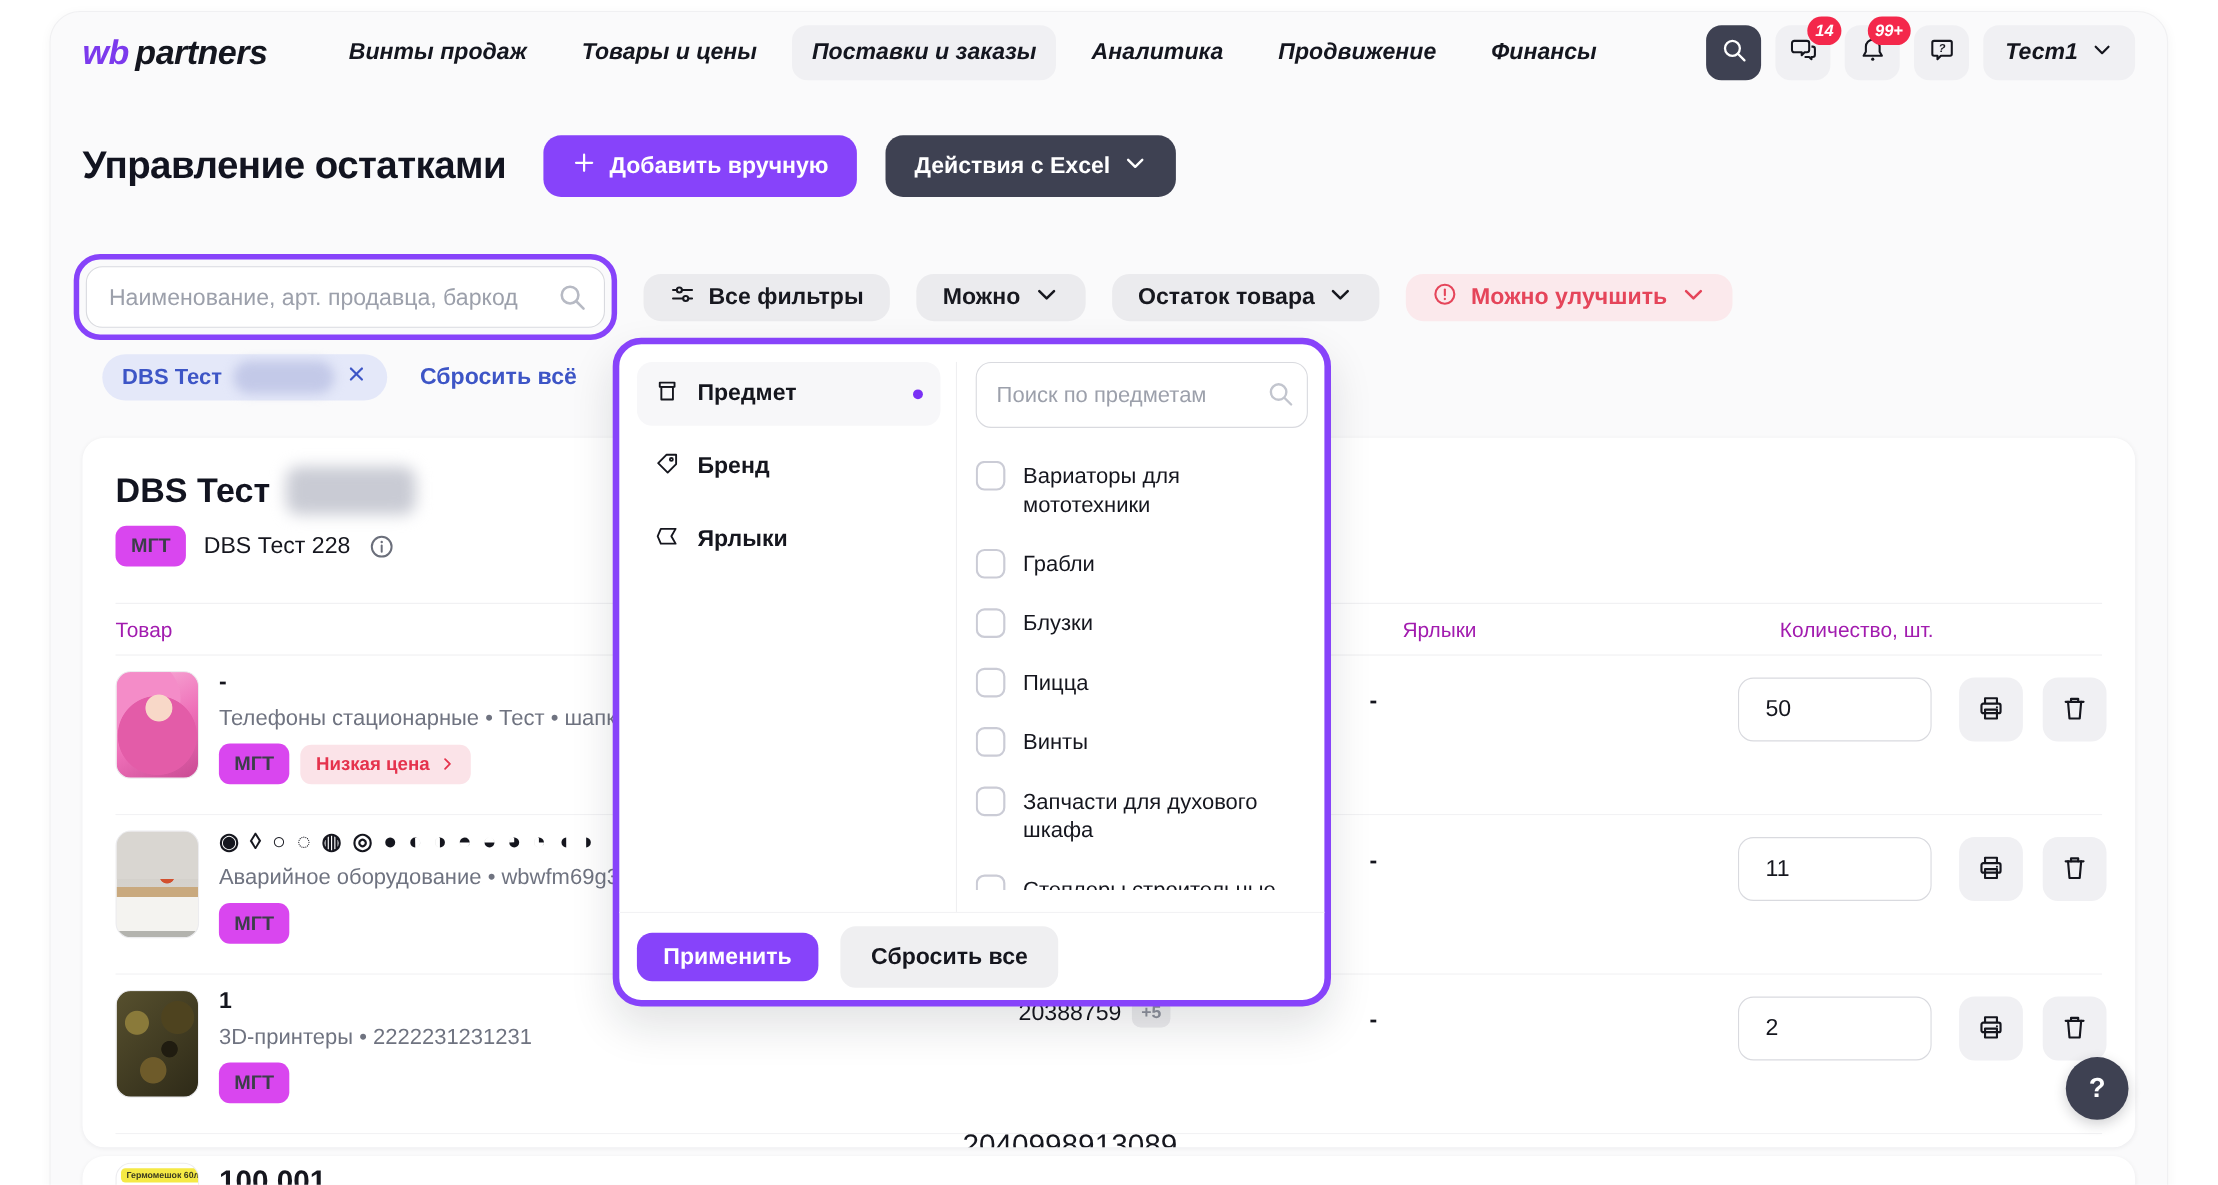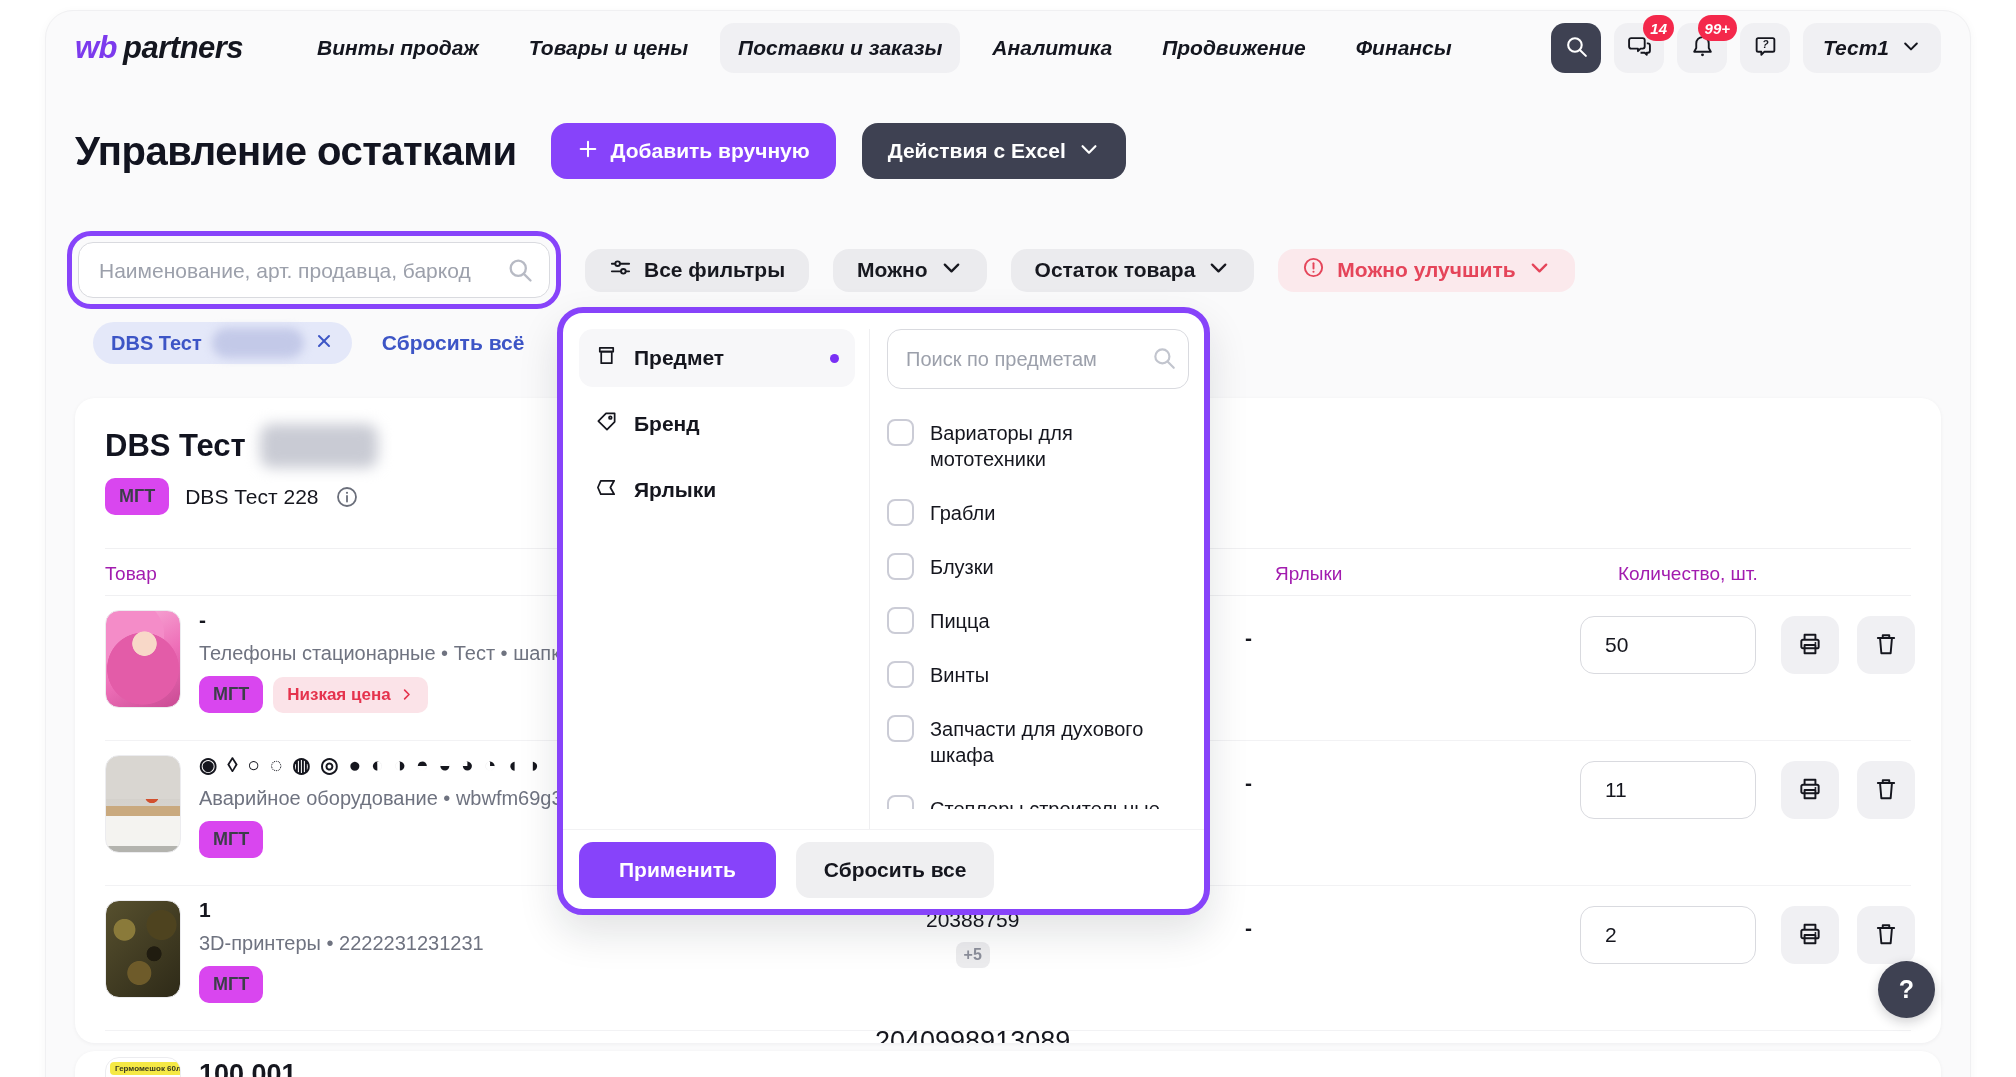--- a/index.html
+++ b/index.html
@@ -31,21 +31,21 @@
   .badge { position:absolute; top:-8px; right:-10px; min-width:28px; height:26px;
     padding:0 7px; background:#F4284B; color:#fff; font-size:15px; font-weight:700;
     border-radius:14px; display:flex; align-items:center; justify-content:center; }
   .account-btn { height:50px; padding:0 20px; border-radius:14px; background:#F0F0F3;
     display:flex; align-items:center; gap:12px; font-size:21px; font-weight:700; cursor:pointer; }
   .account-btn svg { width:20px; height:20px; }
 
   
   .title-row { position:absolute; left:75px; top:122px; width:1866px; height:58px;
     display:flex; align-items:center; gap:26px; }
-  .page-title { font-size:40px; font-weight:800; letter-spacing:-.5px; color:#121420; margin-right:8px; }
+  .page-title { font-size:35px; font-weight:800; letter-spacing:-.5px; color:#121420; margin-right:8px; }
   .btn { display:flex; align-items:center; gap:12px; height:56px; padding:0 26px;
     border:none; border-radius:16px; font-family:inherit; font-size:21px; font-weight:700; cursor:pointer; }
   .btn-purple { background:#8743FA; color:#fff; }
   .btn-dark { background:#3E4152; color:#fff; }
   .btn svg { width:22px; height:22px; }
 
   
   .filter-row { position:absolute; left:67px; top:231px; display:flex; align-items:center; gap:24px; z-index:2; }
   .search-ring { border:5px solid #8743FA; border-radius:24px; padding:6px; background:transparent; }
   .search-box { position:relative; width:472px; height:56px; }
@@ -85,21 +85,21 @@
   .prow { position:absolute; left:0; width:1866px; height:145px; }
   .prow .sep { position:absolute; left:30px; right:30px; bottom:0; border-bottom:1px solid #F2F2F4; }
   .pimg { position:absolute; left:30px; top:14px; width:76px; height:98px; border-radius:14px;
     border:1px solid #ECECEF; overflow:hidden; }
   .ptitle { position:absolute; left:124px; top:12px; font-size:21px; font-weight:700; }
   .pdesc  { position:absolute; left:124px; top:46px; font-size:20px; color:#6F7380; white-space:nowrap; }
   .pbadges { position:absolute; left:124px; top:80px; display:flex; gap:10px; align-items:center; }
   .badge-low { display:flex; align-items:center; gap:8px; background:#FBE3E8; color:#E5334D;
     font-size:17px; font-weight:700; padding:8px 14px; border-radius:10px; cursor:pointer; }
   .pbarcode { position:absolute; left:851px; top:22px; display:flex; align-items:center; gap:10px;
-    font-size:21px;flex-direction:column; }
+    font-size:21px; }
   .barcode-more { background:#ECECEE; color:#8C8F9B; font-size:16px; font-weight:700;
     padding:4px 8px; border-radius:8px; }
   .plabels { position:absolute; left:1170px; top:30px; font-size:21px; font-weight:700; }
   .qty-input { position:absolute; left:1505px; top:20px; width:176px; height:58px;
     border:1px solid #D9DADF; border-radius:14px; background:#fff; font-family:inherit;
     font-size:21px; color:#15161E; padding:0 24px; outline:none; }
   .sq-btn { position:absolute; top:20px; width:58px; height:58px; border:none; border-radius:14px;
     background:#F0F0F3; color:#15161E; display:flex; align-items:center; justify-content:center; cursor:pointer; }
   .sq-btn svg { width:26px; height:26px; }
   .btn-print { left:1706px; } .btn-trash { left:1782px; }
@@ -149,21 +149,21 @@
   .panel-search input { width:100%; height:100%; border:1px solid #D9DADF; border-radius:14px;
     padding:0 59px 0 18px; font-family:inherit; font-size:20px; color:#15161E; outline:none; }
   .panel-search input::placeholder { color:#9CA0AB; }
   .panel-search .mag { position:absolute; right:12px; top:16px; width:26px; height:26px; color:#C2C5CE; }
   .check-list { margin-top:30px; height:390px; overflow:hidden; }
   .check-item { display:flex; align-items:flex-start; gap:16px; margin-bottom:27px; cursor:pointer; }
   .checkbox { flex:0 0 auto; width:27px; height:27px; border:2px solid #CBCCD6; border-radius:8px; background:#fff; }
   .check-label { font-size:20px; line-height:26px; color:#15161E; padding-top:1px; }
   .panel-footer { position:absolute; left:0; right:0; bottom:0; height:80px;
     border-top:1px solid #F2F2F4; display:flex; align-items:center; gap:20px; padding:0 16px; }
-  .btn-apply { height:56px; padding:0 40px; border:none; border-radius:14px; background:#8743FA;
+  .btn-apply { height:44px; padding:0 24px; border:none; border-radius:14px; background:#8743FA;
     color:#fff; font-family:inherit; font-size:21px; font-weight:700; cursor:pointer; }
   .btn-reset { height:56px; padding:0 28px; border:none; border-radius:14px; background:#EFEFF1;
     color:#15161E; font-family:inherit; font-size:21px; font-weight:700; cursor:pointer; }
 
   
   .help-fab { position:absolute; left:1878px; top:961px; width:57px; height:57px; border-radius:50%;
     background:#3E4152; color:#fff; font-size:25px; font-weight:700;
     display:flex; align-items:center; justify-content:center; cursor:pointer; z-index:7;
     box-shadow:0 4px 12px rgba(20,22,31,.2); }
 </style>

